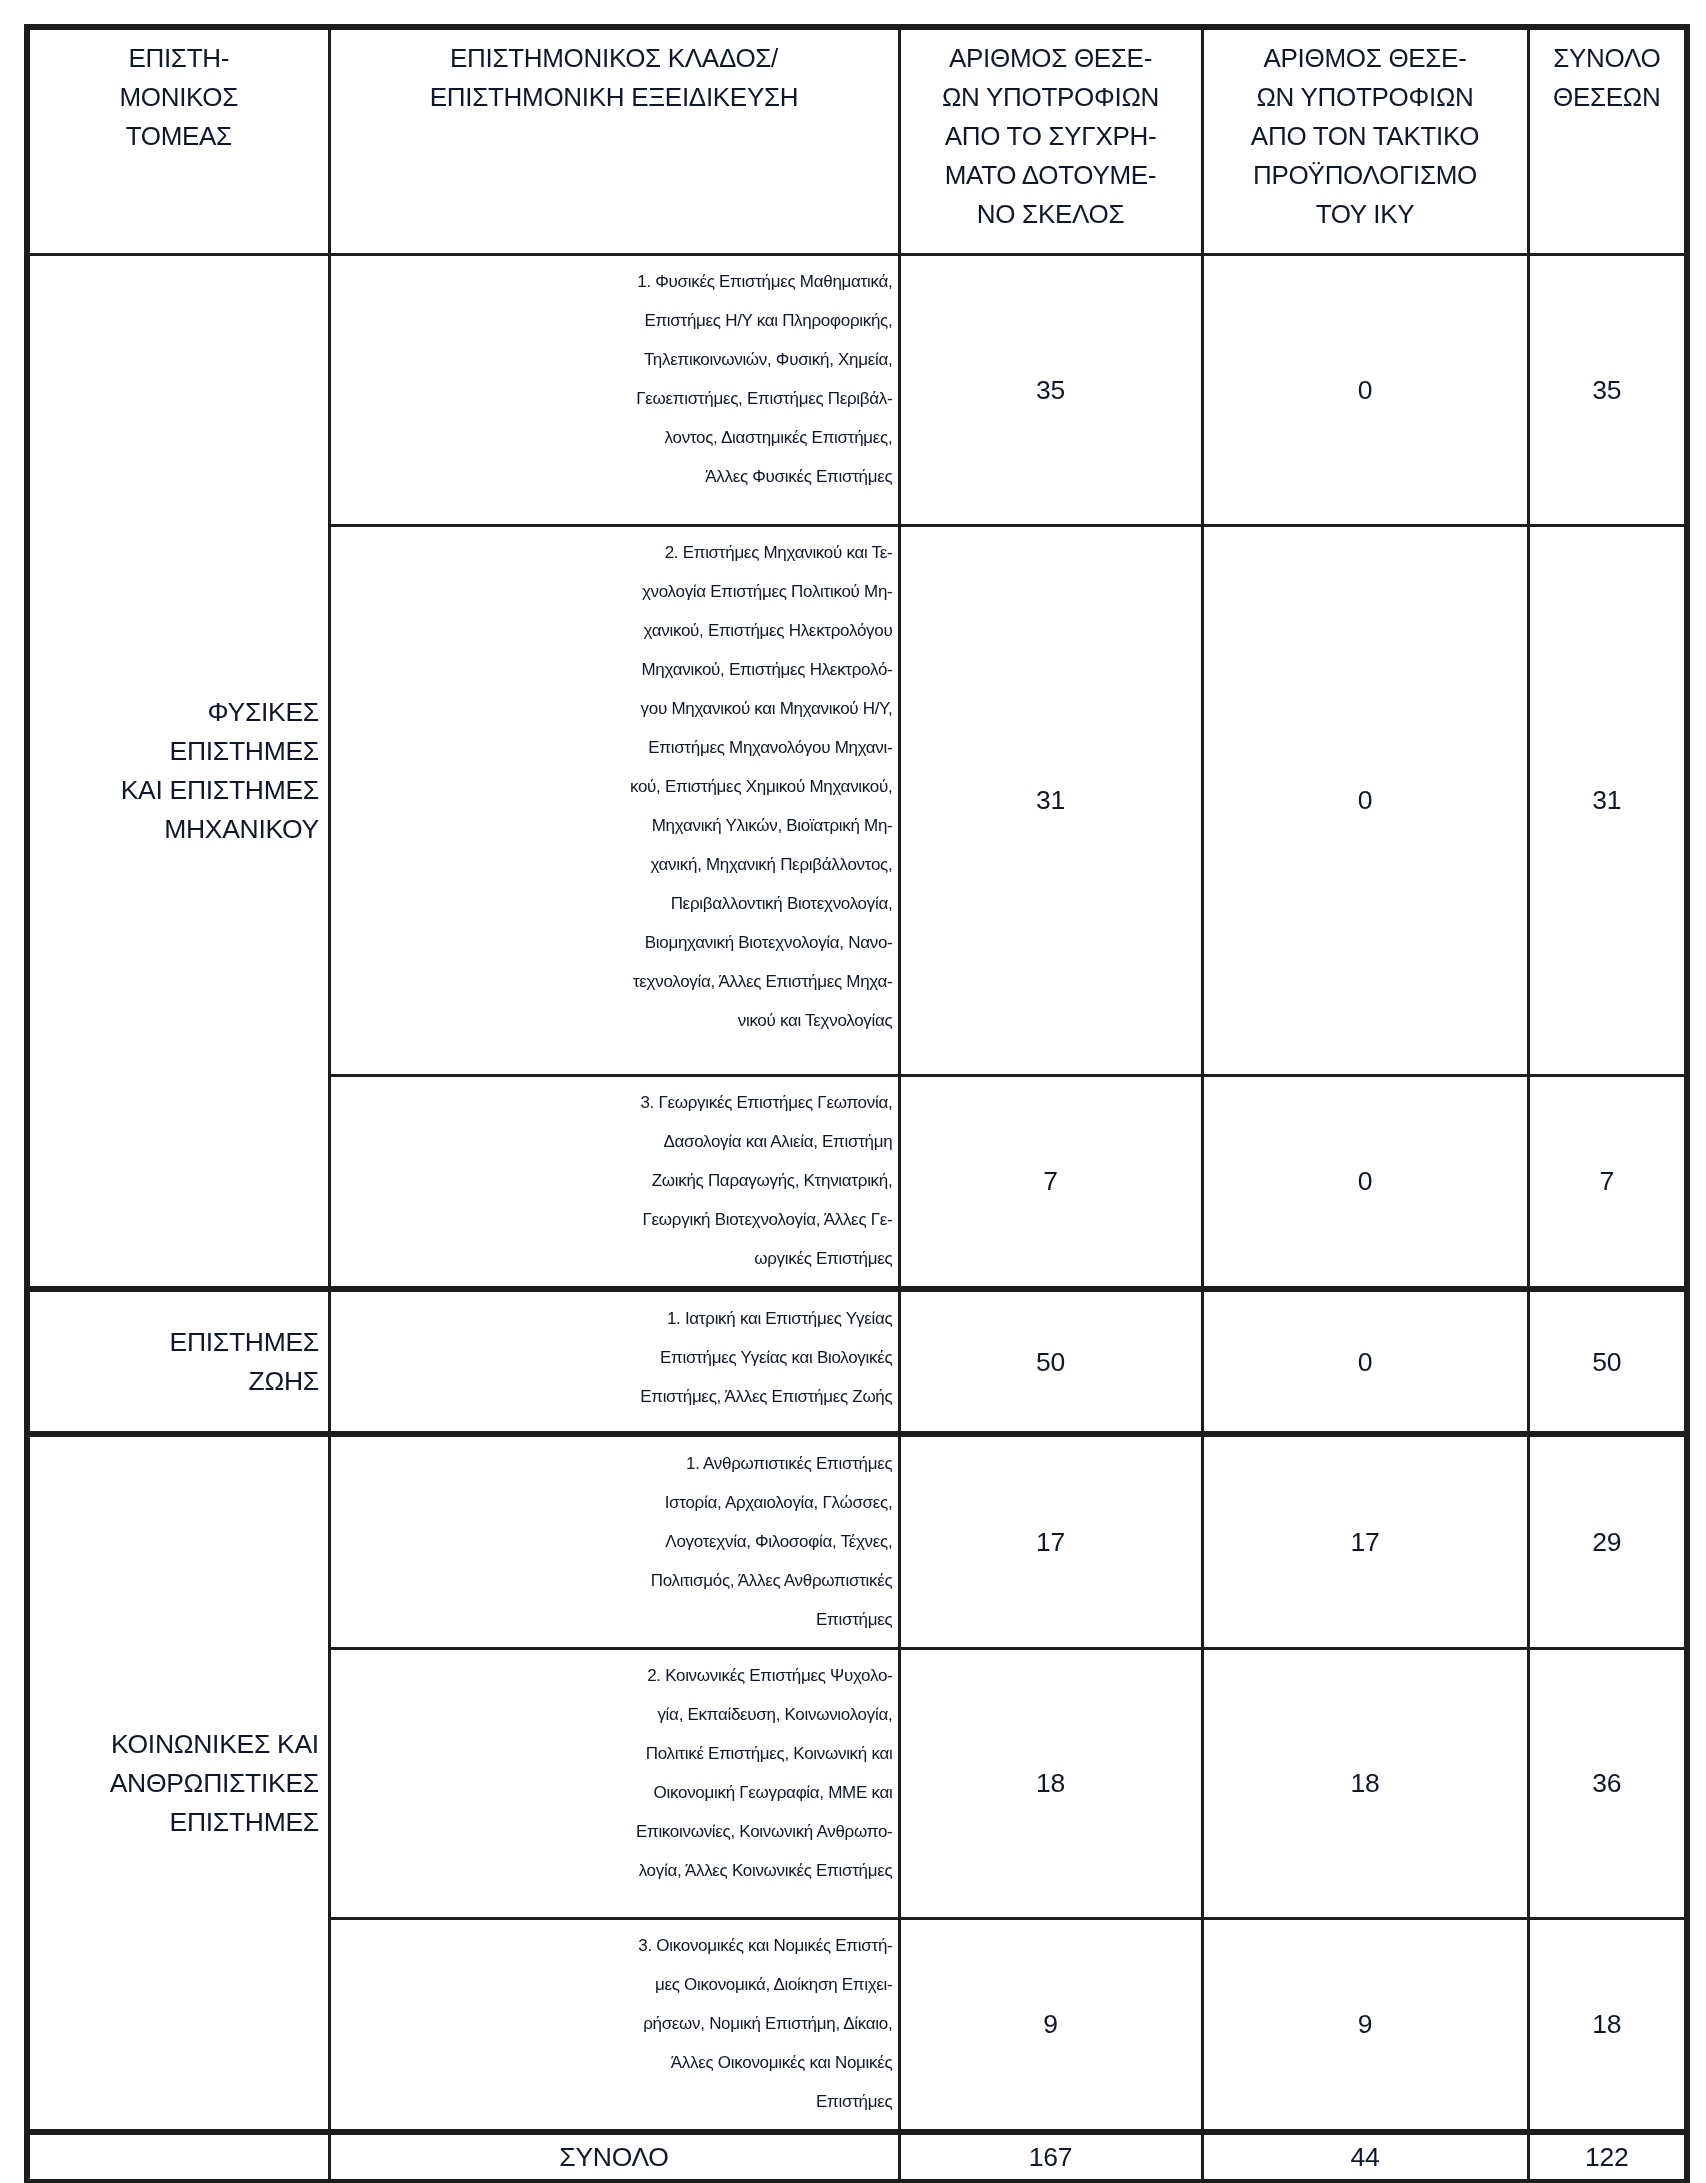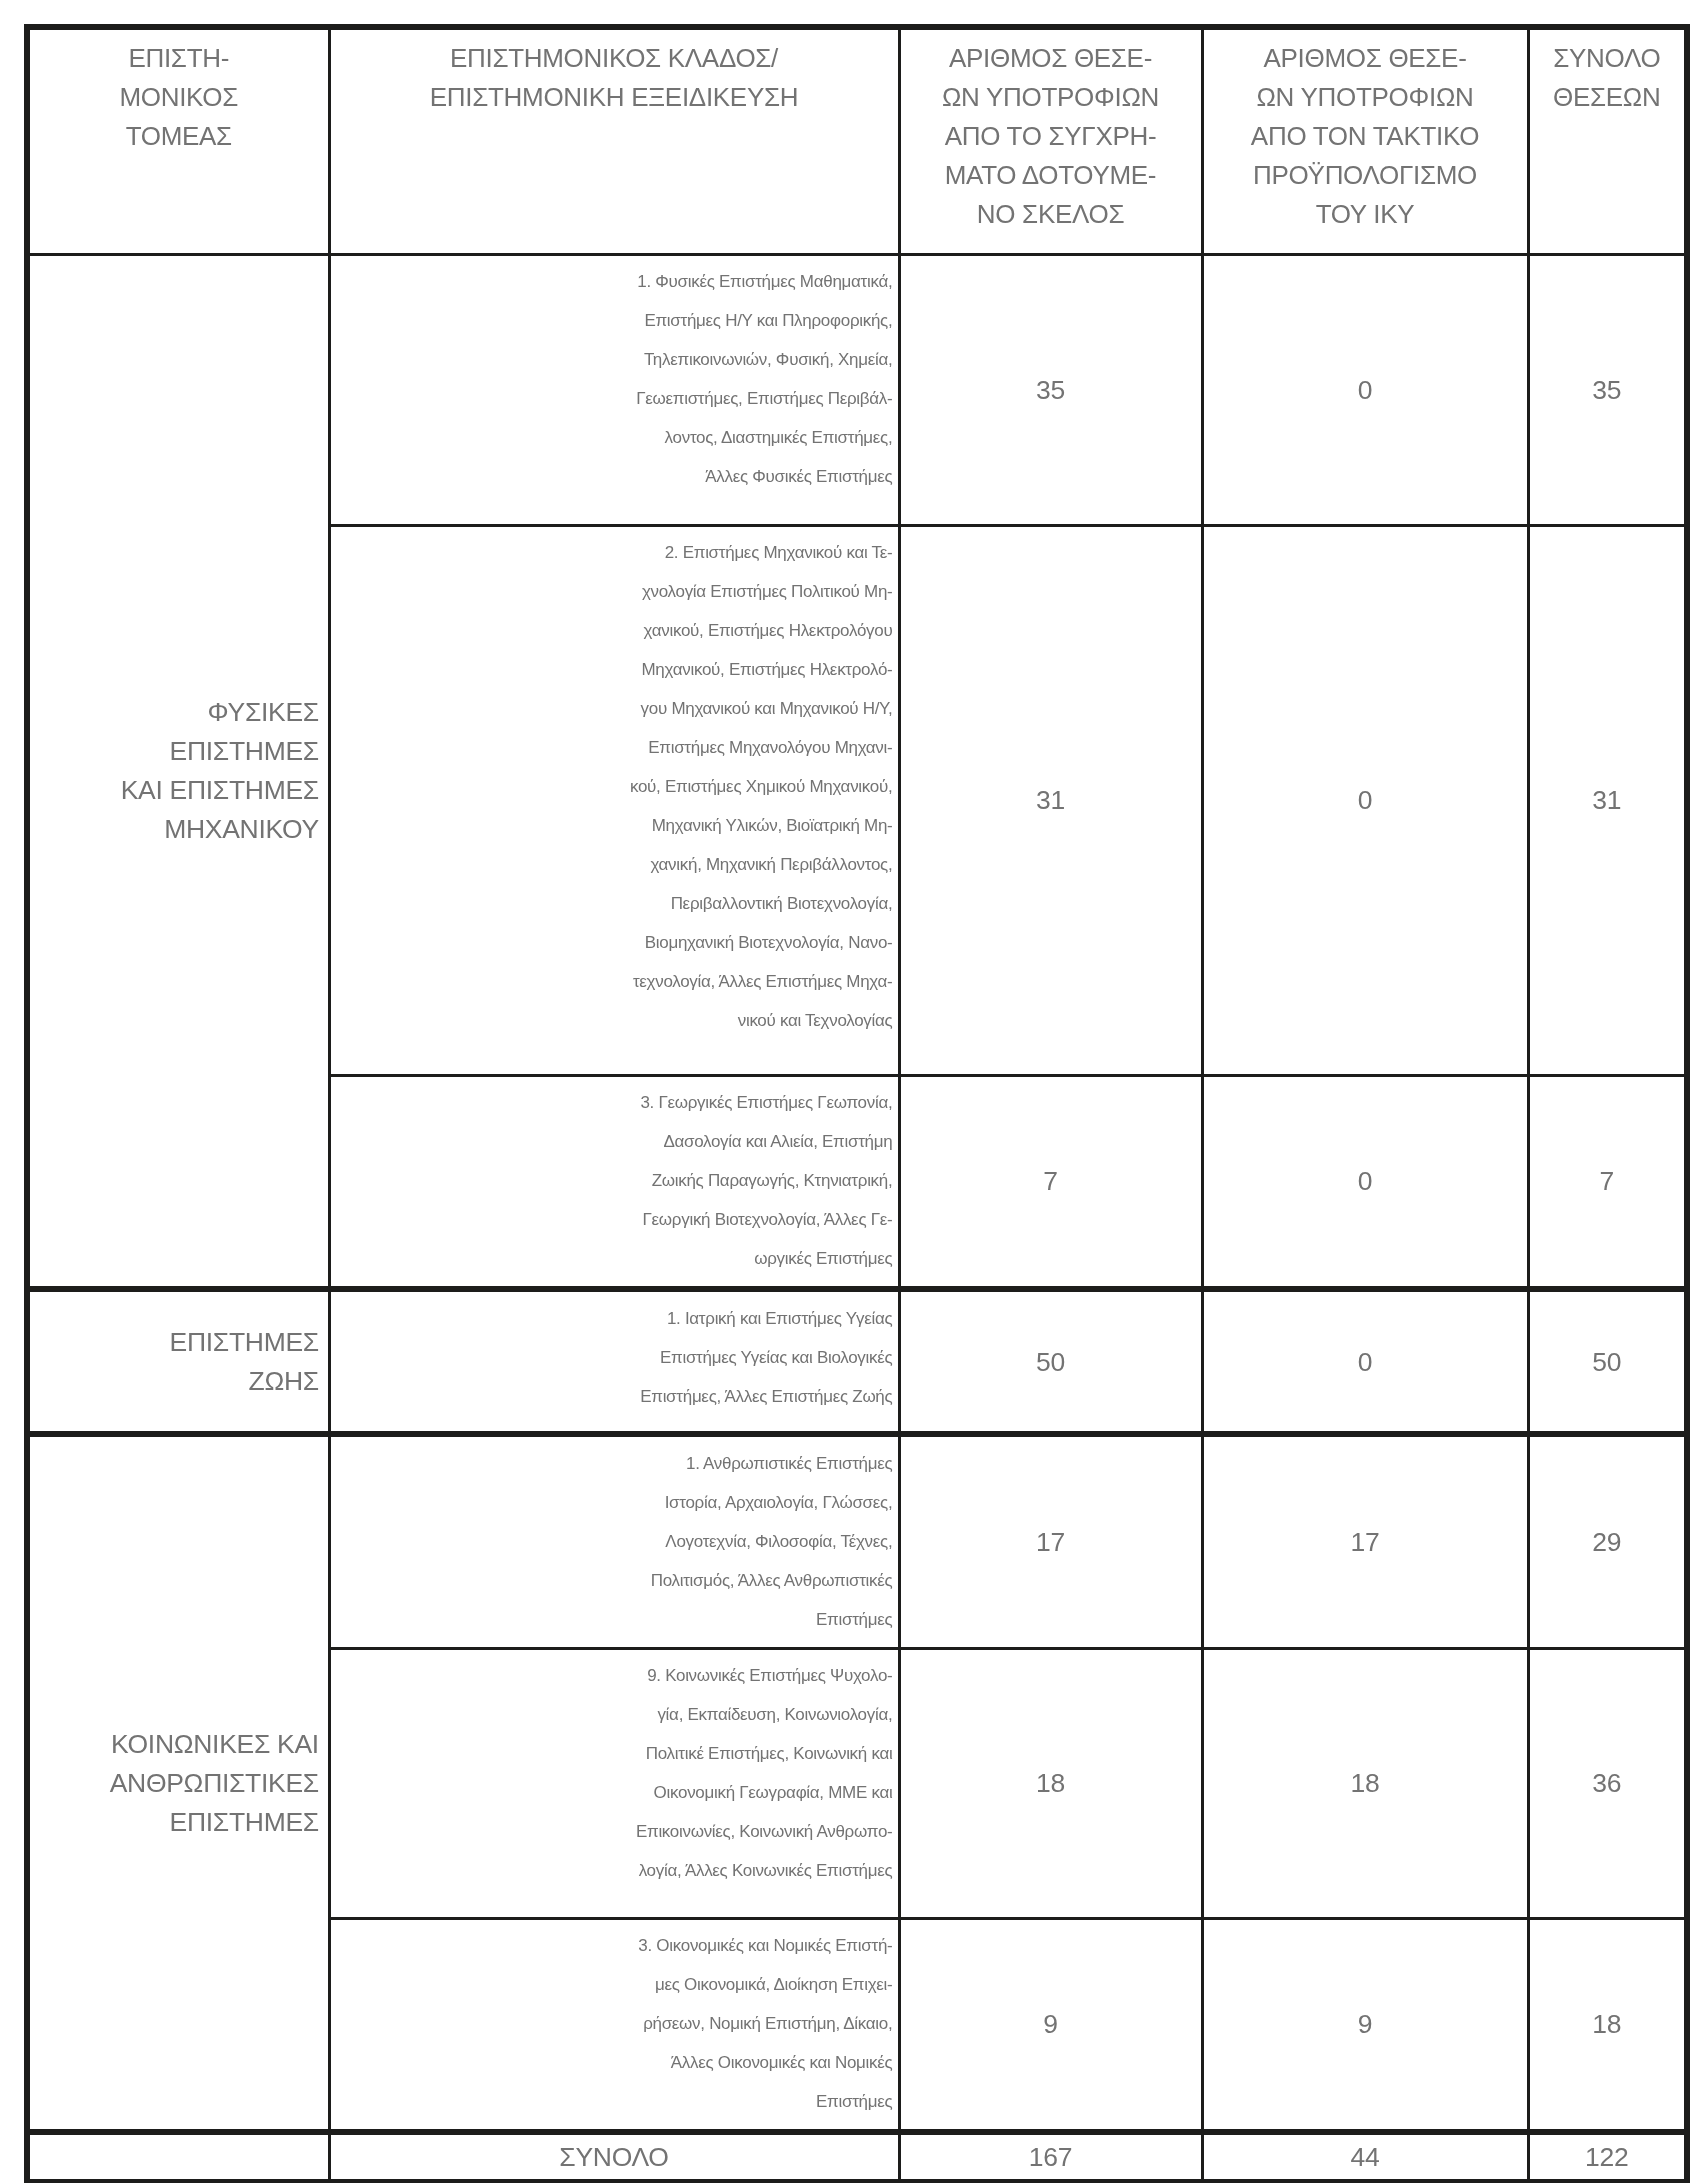--- a/index.html
+++ b/index.html
@@ -6,21 +6,21 @@
     margin: 0;
     padding: 0;
     background: #ffffff;
   }
   .page {
     position: relative;
     width: 1706px;
     height: 2184px;
     background: #ffffff;
     font-family: "Liberation Sans", "DejaVu Sans", sans-serif;
-    color: #737373;
+    color: #0f172a;
   }
   table.doc-table {
     position: absolute;
     left: 24px;
     top: 24px;
     width: 1661px;
     height: 2155px;
     border-collapse: collapse;
     table-layout: fixed;
     background: #ffffff;
@@ -178,21 +178,21 @@
         <td class="field">1. Ανθρωπιστικές Επιστήμες
 Ιστορία, Αρχαιολογία, Γλώσσες,
 Λογοτεχνία, Φιλοσοφία, Τέχνες,
 Πολιτισμός, Άλλες Ανθρωπιστικές
 Επιστήμες</td>
         <td class="num">17</td>
         <td class="num">17</td>
         <td class="num">29</td>
       </tr>
       <tr style="height:270px">
-        <td class="field">9. Κοινωνικές Επιστήμες Ψυχολο-
+        <td class="field">2. Κοινωνικές Επιστήμες Ψυχολο-
 γία, Εκπαίδευση, Κοινωνιολογία,
 Πολιτικέ Επιστήμες, Κοινωνική και
 Οικονομική Γεωγραφία, ΜΜΕ και
 Επικοινωνίες, Κοινωνική Ανθρωπο-
 λογία, Άλλες Κοινωνικές Επιστήμες</td>
         <td class="num">18</td>
         <td class="num">18</td>
         <td class="num">36</td>
       </tr>
       <tr style="height:214px">

